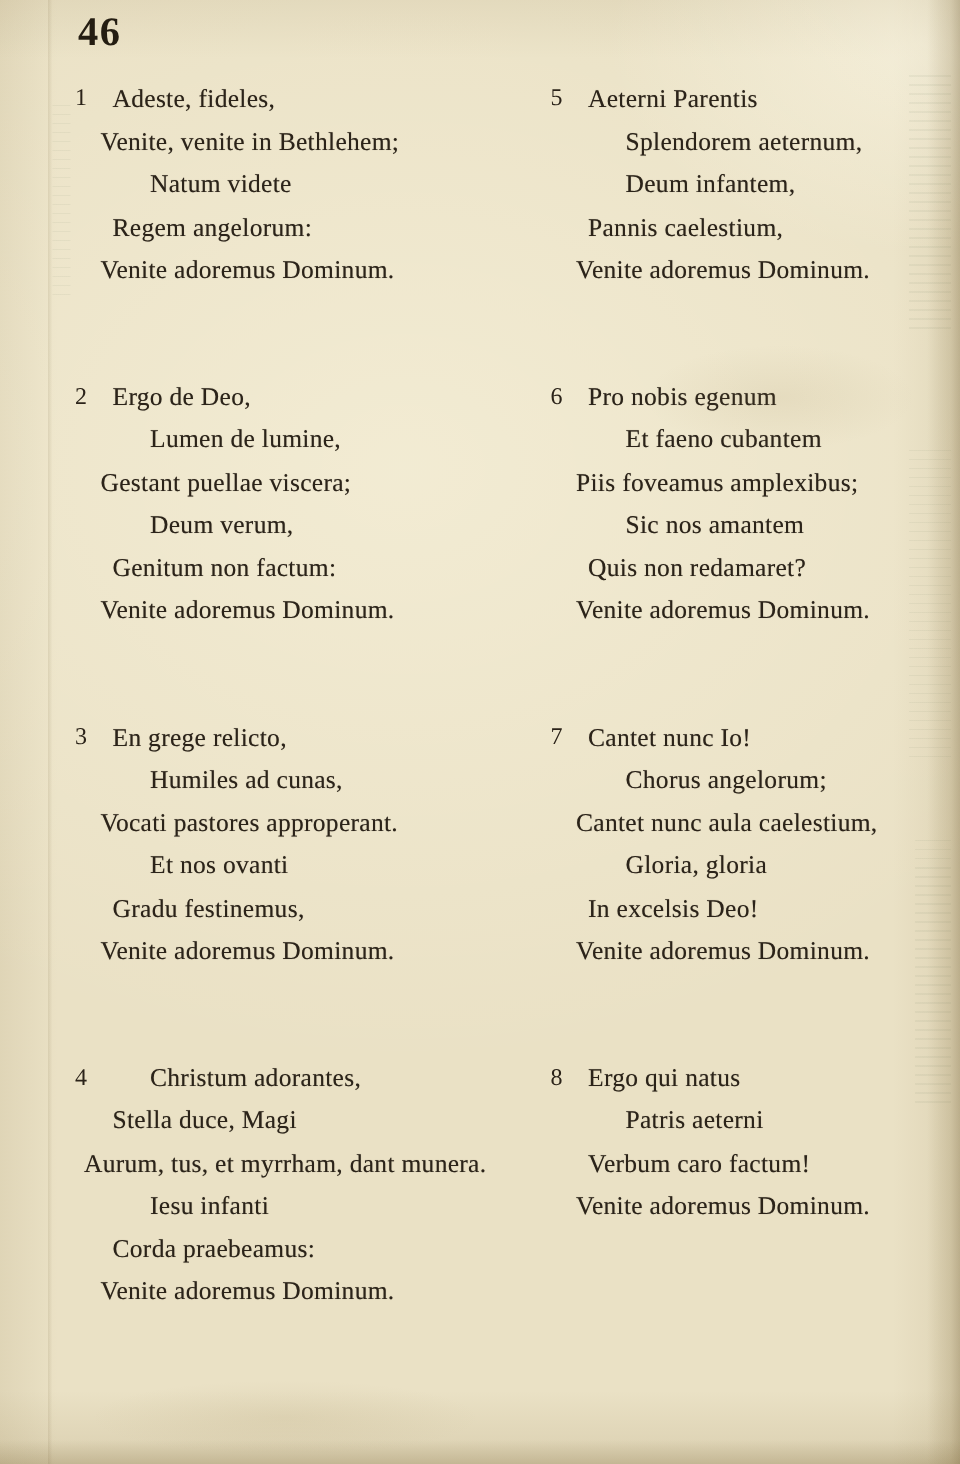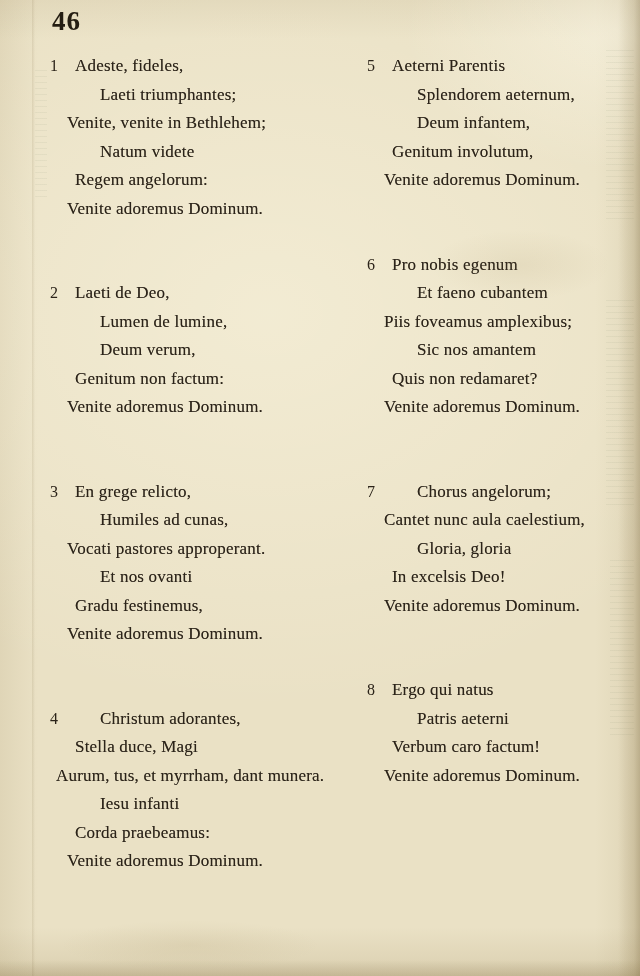--- a/index.html
+++ b/index.html
@@ -131,32 +131,32 @@
 <div class="page">
   <div class="crease-left"></div>
 
   <div class="page-number">46</div>
 
   <div class="col" data-col="0">
       <div class="verse">
         <span class="vnum">1</span>
         <div class="lines">
           <div class="line i1">Adeste, fideles,</div>
-          <div class="line i2">Laeti triumphantes;</div>
           <div class="line i0">Venite, venite in Bethlehem;</div>
           <div class="line i2">Natum videte</div>
           <div class="line i1">Regem angelorum:</div>
           <div class="line i0">Venite adoremus Dominum.</div>
         </div>
       </div>
       <div class="verse">
         <span class="vnum">2</span>
         <div class="lines">
-          <div class="line i1">Laeti de Deo,</div>
+          <div class="line i1">Ergo de Deo,</div>
           <div class="line i2">Lumen de lumine,</div>
+          <div class="line i0">Gestant puellae viscera;</div>
           <div class="line i2">Deum verum,</div>
           <div class="line i1">Genitum non factum:</div>
           <div class="line i0">Venite adoremus Dominum.</div>
         </div>
       </div>
       <div class="verse">
         <span class="vnum">3</span>
         <div class="lines">
           <div class="line i1">En grege relicto,</div>
           <div class="line i2">Humiles ad cunas,</div>
@@ -178,38 +178,39 @@
         </div>
       </div>
     </div>
   <div class="col" data-col="1">
       <div class="verse">
         <span class="vnum">5</span>
         <div class="lines">
           <div class="line i1">Aeterni Parentis</div>
           <div class="line i2">Splendorem aeternum,</div>
           <div class="line i2">Deum infantem,</div>
-          <div class="line i1">Genitum involutum,</div>
+          <div class="line i1">Pannis caelestium,</div>
           <div class="line i0">Venite adoremus Dominum.</div>
         </div>
       </div>
       <div class="verse">
         <span class="vnum">6</span>
         <div class="lines">
           <div class="line i1">Pro nobis egenum</div>
           <div class="line i2">Et faeno cubantem</div>
           <div class="line i0">Piis foveamus amplexibus;</div>
           <div class="line i2">Sic nos amantem</div>
           <div class="line i1">Quis non redamaret?</div>
           <div class="line i0">Venite adoremus Dominum.</div>
         </div>
       </div>
       <div class="verse">
         <span class="vnum">7</span>
         <div class="lines">
+          <div class="line i1">Cantet nunc Io!</div>
           <div class="line i2">Chorus angelorum;</div>
           <div class="line i0">Cantet nunc aula caelestium,</div>
           <div class="line i2">Gloria, gloria</div>
           <div class="line i1">In excelsis Deo!</div>
           <div class="line i0">Venite adoremus Dominum.</div>
         </div>
       </div>
       <div class="verse">
         <span class="vnum">8</span>
         <div class="lines">

